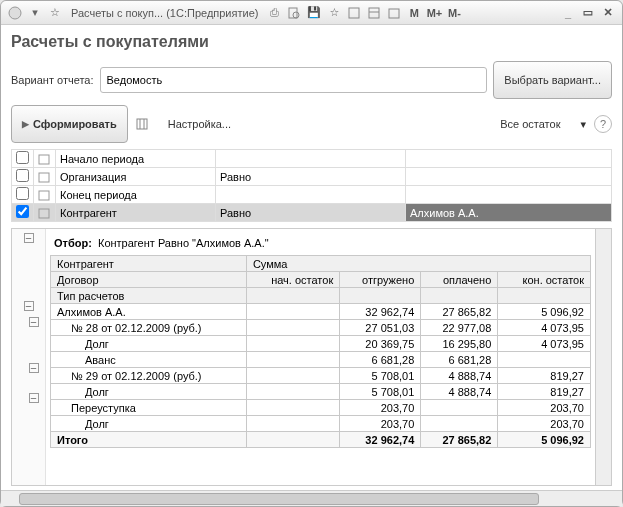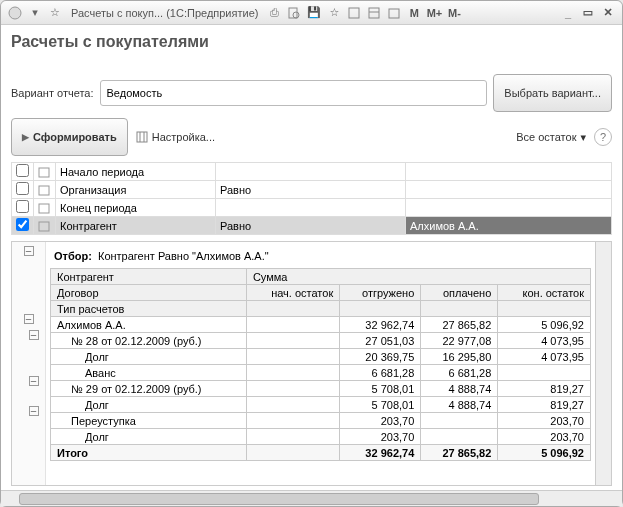--- a/index.html
+++ b/index.html
@@ -4,29 +4,29 @@
 <style>
   * { box-sizing: border-box; margin: 0; padding: 0; font-family: Arial, sans-serif; font-size: 11px; }
   body { background: #e8e8e8; width: 623px; height: 507px; overflow: hidden; }
   .window { width: 623px; height: 507px; background: #f5f5f5; border: 1px solid #aaa; border-radius: 6px; display: flex; flex-direction: column; }
   .titlebar { height: 24px; display: flex; align-items: center; padding: 0 4px; background: linear-gradient(#fdfdfd,#e5e5e5); border-bottom: 1px solid #ccc; border-radius: 6px 6px 0 0; }
   .titlebar .tb-icon { width: 16px; height: 16px; margin: 0 2px; display: inline-flex; align-items: center; justify-content: center; color: #666; }
   .titlebar .title-text { margin: 0 6px; color: #555; }
   .titlebar .spacer { flex: 1; }
   .titlebar .win-btn { width: 18px; height: 16px; margin: 0 1px; display: inline-flex; align-items: center; justify-content: center; color: #555; font-weight: bold; }
   .content { flex: 1; padding: 8px 10px 4px 10px; background: #fff; display: flex; flex-direction: column; gap: 6px; overflow: hidden; }
-  h1.page-title { font-size: 16px; font-weight: bold; color: #555; margin-bottom: 17px; }
+  h1.page-title { font-size: 16px; font-weight: bold; color: #555; margin-bottom: 4px; }
   .row { display: flex; align-items: center; gap: 6px; }
   .label { color: #333; }
   .variant-input { flex: 1; height: 20px; border: 1px solid #bbb; border-radius: 3px; padding: 12px 6px; background: #fff; }
   .btn { height: 38px; padding: 8px 10px; border: 1px solid #aaa; border-radius: 4px; background: linear-gradient(#fdfdfd,#e3e3e3); color: #333; display: inline-flex; align-items: center; gap: 4px; }
   .btn.primary { font-weight: bold; }
   .btn .arrow { font-size: 9px; color: #666; }
   .toolbar { display: flex; align-items: center; gap: 8px; }
-  .linkish { color: #333; display: inline-flex; align-items: center; gap: 4px; }
+  .linkish { color: #333; display: inline-flex; align-items: center; gap: 20px; }
   .toolbar .spacer { flex: 1; }
   .help { width: 18px; height: 18px; border: 1px solid #bbb; border-radius: 9px; display: inline-flex; align-items: center; justify-content: center; color: #777; }
   .filter-table { width: 100%; border-collapse: collapse; }
   .filter-table td { border: 1px solid #ddd; height: 18px; padding: 0 4px; vertical-align: middle; }
   .filter-table td.chk { width: 22px; text-align: center; }
   .filter-table td.icon { width: 22px; text-align: center; color: #888; }
   .filter-table td.name { width: 160px; }
   .filter-table td.cond { width: 190px; }
   .filter-table tr.sel td { background: #d8d8d8; }
   .filter-table tr.sel td.val { background: #7a7a7a; color: #fff; }

